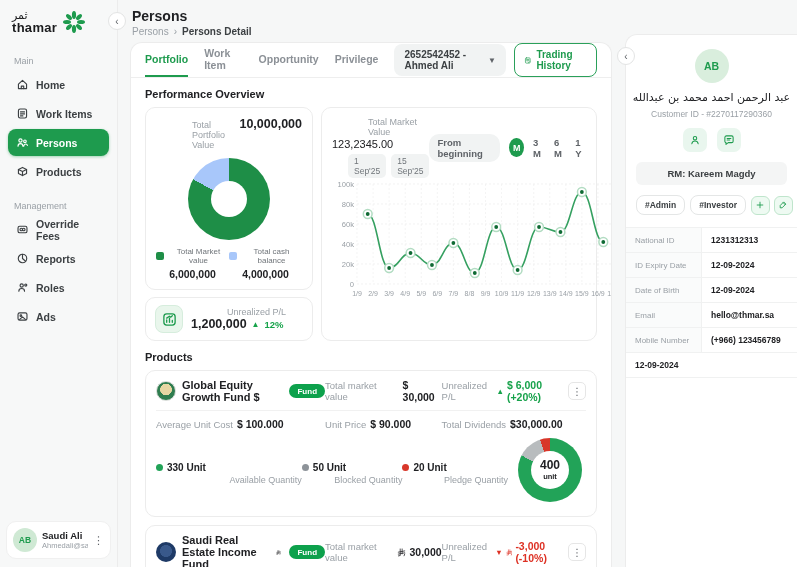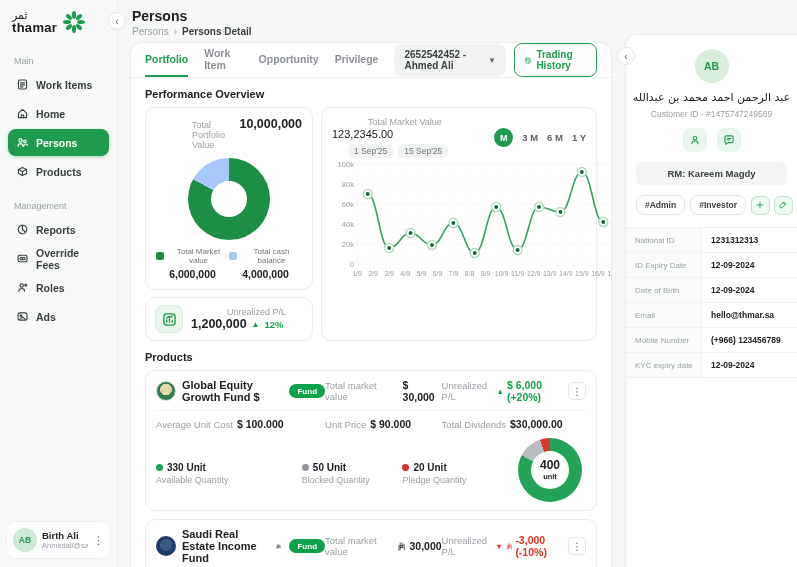--- a/index.html
+++ b/index.html
@@ -74,21 +74,21 @@
   .chart-card { flex:1; min-width:0; padding:9px 10px 4px; }
   .chart-top { display:flex; justify-content:space-between; }
   .mv-val { font-size:11px; font-weight:400; margin:1px 0 4px; }
   .chips { display:flex; gap:5px;padding-left:16px; }
   .chip { background:#f1f3f3; border-radius:5px; font-size:8.5px; color:#70757a; padding:2px 6px; }
   .ranges { display:flex; align-items:center; gap:9px; font-size:9.5px; font-weight:600; color:#5f6368; }
   .range-pill { background:#f1f3f3; border-radius:10px; padding:3px 8px; cursor:pointer;}
   .range-m { width:19px; height:19px; background:#1e9b4e; color:#fff; border-radius:50%;
     display:flex; align-items:center; justify-content:center; font-size:9px; cursor:pointer;}
   .range-item { cursor:pointer; }
-  .prod-card { margin:0 14px 8px; padding:8px 10px 8px; }
+  .prod-card { margin:0 14px 8px; padding:8px 10px 14px; }
   .prod-head { display:grid; grid-template-columns:1.45fr 1fr 1.05fr 22px; align-items:center; }
   .prod-title-wrap { display:flex; align-items:center; gap:6px; }
   .prod-logo { width:20px; height:20px; border-radius:50%; flex:0 0 20px; }
   .logo-globe { background:radial-gradient(circle at 50% 42%, #e6d6a3 0 42%, #2f7d4f 43% 100%); border:1px solid #d8dcd8;}
   .logo-emblem { background:radial-gradient(circle at 50% 45%, #39598b 0 40%, #1e3a66 41% 100%); }
   .prod-title { font-size:11px; font-weight:800; display:flex; align-items:center; gap:3px;}
   .fund-badge { background:#0da14c; color:#fff; font-size:8px; font-weight:700; border-radius:9px;
     padding:2.5px 8px; margin-left:2px; }
   .stat { font-size:9.5px; color:#9aa0a6; display:flex; align-items:center; gap:4px; }
   .stat b { color:#202124; font-size:10.5px; font-weight:800; display:inline-flex; align-items:center; gap:3px;}
@@ -98,21 +98,21 @@
     display:flex; align-items:center; justify-content:center; font-size:10px; justify-self:end; cursor:pointer;}
   .prod-div { border-top:1px solid #f1f1f1; margin:7px 0; }
   .prod-stats { display:grid; grid-template-columns:1.45fr 1fr 1.05fr 22px; }
   .prod-body { display:flex; gap:10px; margin-top:8px; align-items:center; }
   .prod-body-left { flex:1; min-width:0; }
   .qty-box { background:#f7f8f8; border-radius:8px; padding:6px 10px; }
   .qty-box .v { font-size:11.5px; font-weight:800; margin-top:1px; }
   .prod-legend { display:grid; grid-template-columns:1.45fr 1fr 1.05fr; margin-top:7px; }
   .pl-val { font-size:10px; font-weight:800; display:flex; align-items:center; gap:4px;}
   .pl-dot { width:7px; height:7px; border-radius:50%; }
-  .pl-lab { font-size:9px; color:#9aa0a6; margin-top:2px; }
+  .pl-lab { font-size:9px; color:#9aa0a6; margin-top:2px;text-align:right; }
   .mini-donut { width:64px; height:64px; border-radius:50%; position:relative; flex:0 0 64px; margin-right:4px;}
   .mini-donut .hole { position:absolute; inset:13px; background:#fff; border-radius:50%;
     display:flex; flex-direction:column; align-items:center; justify-content:center; }
   .mini-donut .hv { font-size:12px; font-weight:800; line-height:1.15; }
   .mini-donut .hu { font-size:7.5px; font-weight:700; line-height:1.1; }
   .sar { width:9px; height:9px; display:inline-block; }
 
   
   .profile-wrap { width:172px; flex:0 0 172px; position:relative; background:#f6f7f7; }
   .profile-panel { position:absolute; top:34px; left:0; right:0; bottom:0; background:#fff;
@@ -171,85 +171,85 @@
           <circle cx="12" cy="12" r="2.2" fill="#f7f8f8"></circle>
       </svg>
     </div>
     <div class="collapse-btn">
       <span>‹</span>
     </div>
 
     <div class="nav-label">Main</div>
     <div class="nav-item">
       <svg class="ic" viewBox="0 0 16 16">
+          <path d="M3 7.5 8 3l5 4.5V13H3z"></path>
+          <path d="M6.5 13v-3h3v3"></path>
+        </svg>
+      <span>Home</span>
+    </div>
+    <div class="nav-item">
+      <svg class="ic" viewBox="0 0 16 16">
           <rect x="3" y="2.5" width="10" height="11" rx="2"></rect>
           <path d="M5.5 6h5M5.5 8.5h5M5.5 11h3"></path>
         </svg>
       <span>Work Items</span>
-    </div>
-    <div class="nav-item">
-      <svg class="ic" viewBox="0 0 16 16">
-          <path d="M3 7.5 8 3l5 4.5V13H3z"></path>
-          <path d="M6.5 13v-3h3v3"></path>
-        </svg>
-      <span>Home</span>
     </div>
     <div class="nav-item active">
       <svg class="ic" viewBox="0 0 16 16">
           <circle cx="5.5" cy="5.5" r="2"></circle>
           <circle cx="11" cy="6.5" r="1.6"></circle>
           <path d="M2.5 12.5c0-2 1.4-3.2 3-3.2s3 1.2 3 3.2M9.5 12.5c.2-1.6 1.2-2.6 2.5-2.6 1 0 1.8.6 2 1.6"></path>
         </svg>
       <span>Persons</span>
     </div>
     <div class="nav-item">
       <svg class="ic" viewBox="0 0 16 16">
           <path d="M3 5.5 8 3l5 2.5v5L8 13l-5-2.5z"></path>
           <path d="M3 5.5 8 8l5-2.5M8 8v5"></path>
         </svg>
       <span>Products</span>
     </div>
 
     <div class="nav-label">Management</div>
     <div class="nav-item">
       <svg class="ic" viewBox="0 0 16 16">
-          <circle cx="8" cy="8" r="5.2"></circle>
-          <path d="M8 8V2.8M8 8l3.8 3.4"></path>
-        </svg>
-      <span>Reports</span>
-    </div>
-    <div class="nav-item">
-      <svg class="ic" viewBox="0 0 16 16">
           <rect x="2.5" y="4" width="11" height="8" rx="2"></rect>
           <circle cx="6.5" cy="8" r="1.6"></circle>
           <circle cx="9.5" cy="8" r="1.6"></circle>
         </svg>
       <span>Override Fees</span>
     </div>
     <div class="nav-item">
       <svg class="ic" viewBox="0 0 16 16">
+          <circle cx="8" cy="8" r="5.2"></circle>
+          <path d="M8 8V2.8M8 8l3.8 3.4"></path>
+        </svg>
+      <span>Reports</span>
+    </div>
+    <div class="nav-item">
+      <svg class="ic" viewBox="0 0 16 16">
           <circle cx="7" cy="5.5" r="2"></circle>
           <path d="M3.5 12.5c0-2 1.5-3.3 3.5-3.3s3.5 1.3 3.5 3.3"></path>
           <circle cx="12" cy="5" r="1.3"></circle>
         </svg>
       <span>Roles</span>
     </div>
     <div class="nav-item">
       <svg class="ic" viewBox="0 0 16 16">
           <rect x="2.5" y="3.5" width="11" height="9" rx="2"></rect>
           <circle cx="6" cy="7" r="1"></circle>
           <path d="M4.5 11.5 8 8.5l3.5 3"></path>
         </svg>
       <span>Ads</span>
     </div>
 
     <div class="user-card">
       <div class="user-avatar">AB</div>
       <div class="user-meta">
-        <div class="user-name">Birth Ali</div>
+        <div class="user-name">Saudi Ali</div>
         <div class="user-email">Ahmedali@sarmad.sa</div>
       </div>
       <div class="kebab">⋮</div>
     </div>
   </aside>
 
   <main class="main">
     <div class="page-head">
       <div class="page-title">Persons</div>
       <div class="breadcrumb">
@@ -333,20 +333,21 @@
           <div class="chart-top">
             <div>
               <div class="muted">Total Market Value</div>
               <div class="mv-val">123,2345.00</div>
               <div class="chips">
                 <span class="chip">1 Sep'25</span>
                 <span class="chip">15 Sep'25</span>
               </div>
             </div>
             <div class="ranges">
+              <span class="range-pill">From beginning</span>
               <span class="range-m">M</span>
               <span class="range-item">3 M</span>
               <span class="range-item">6 M</span>
               <span class="range-item">1 Y</span>
             </div>
           </div>
           <svg id="market-chart" width="287" height="122">
               <g class="yaxis">
                 <text x="22" y="108.5" text-anchor="end">0</text>
                 <text x="22" y="88.5" text-anchor="end">20k</text>
@@ -546,21 +547,21 @@
     </div>
   </main>
 
   <aside class="profile-wrap">
     <div class="profile-panel">
       <div class="p-collapse">
         <span>‹</span>
       </div>
       <div class="p-avatar">AB</div>
       <div class="p-name-ar">عبد الرحمن احمد محمد بن عبدالله</div>
-      <div class="p-cid">Customer ID - #1475747249569</div>
+      <div class="p-cid">Customer ID - #2270117290360</div>
       <div class="p-actions">
         <div class="p-act">
           <svg class="ic" width="12" height="12" viewBox="0 0 16 16" style="color:#1e9b4e">
               <circle cx="8" cy="5.5" r="2.3"></circle>
               <path d="M3.8 13c.4-2.4 2.1-3.7 4.2-3.7s3.8 1.3 4.2 3.7"></path>
             </svg>
         </div>
         <div class="p-act">
           <svg class="ic" width="12" height="12" viewBox="0 0 16 16" style="color:#1e9b4e">
               <path d="M2.5 4.5a2 2 0 0 1 2-2h7a2 2 0 0 1 2 2v5a2 2 0 0 1-2 2H7l-3 2.3V11.5h-.5a2-2 0 0 1-1-1.8z"></path>
@@ -601,19 +602,18 @@
           </div>
         <div class="frow">
             <div class="flab">Email</div>
             <div class="fval">hello@thmar.sa</div>
           </div>
         <div class="frow">
             <div class="flab">Mobile Number</div>
             <div class="fval">(+966) 123456789</div>
           </div>
         <div class="frow">
-            <div class="flab">KYC expiry date</div>
             <div class="fval">12-09-2024</div>
           </div>
       </div>
     </div>
   </aside>
 </div>
 
 </body></html>

